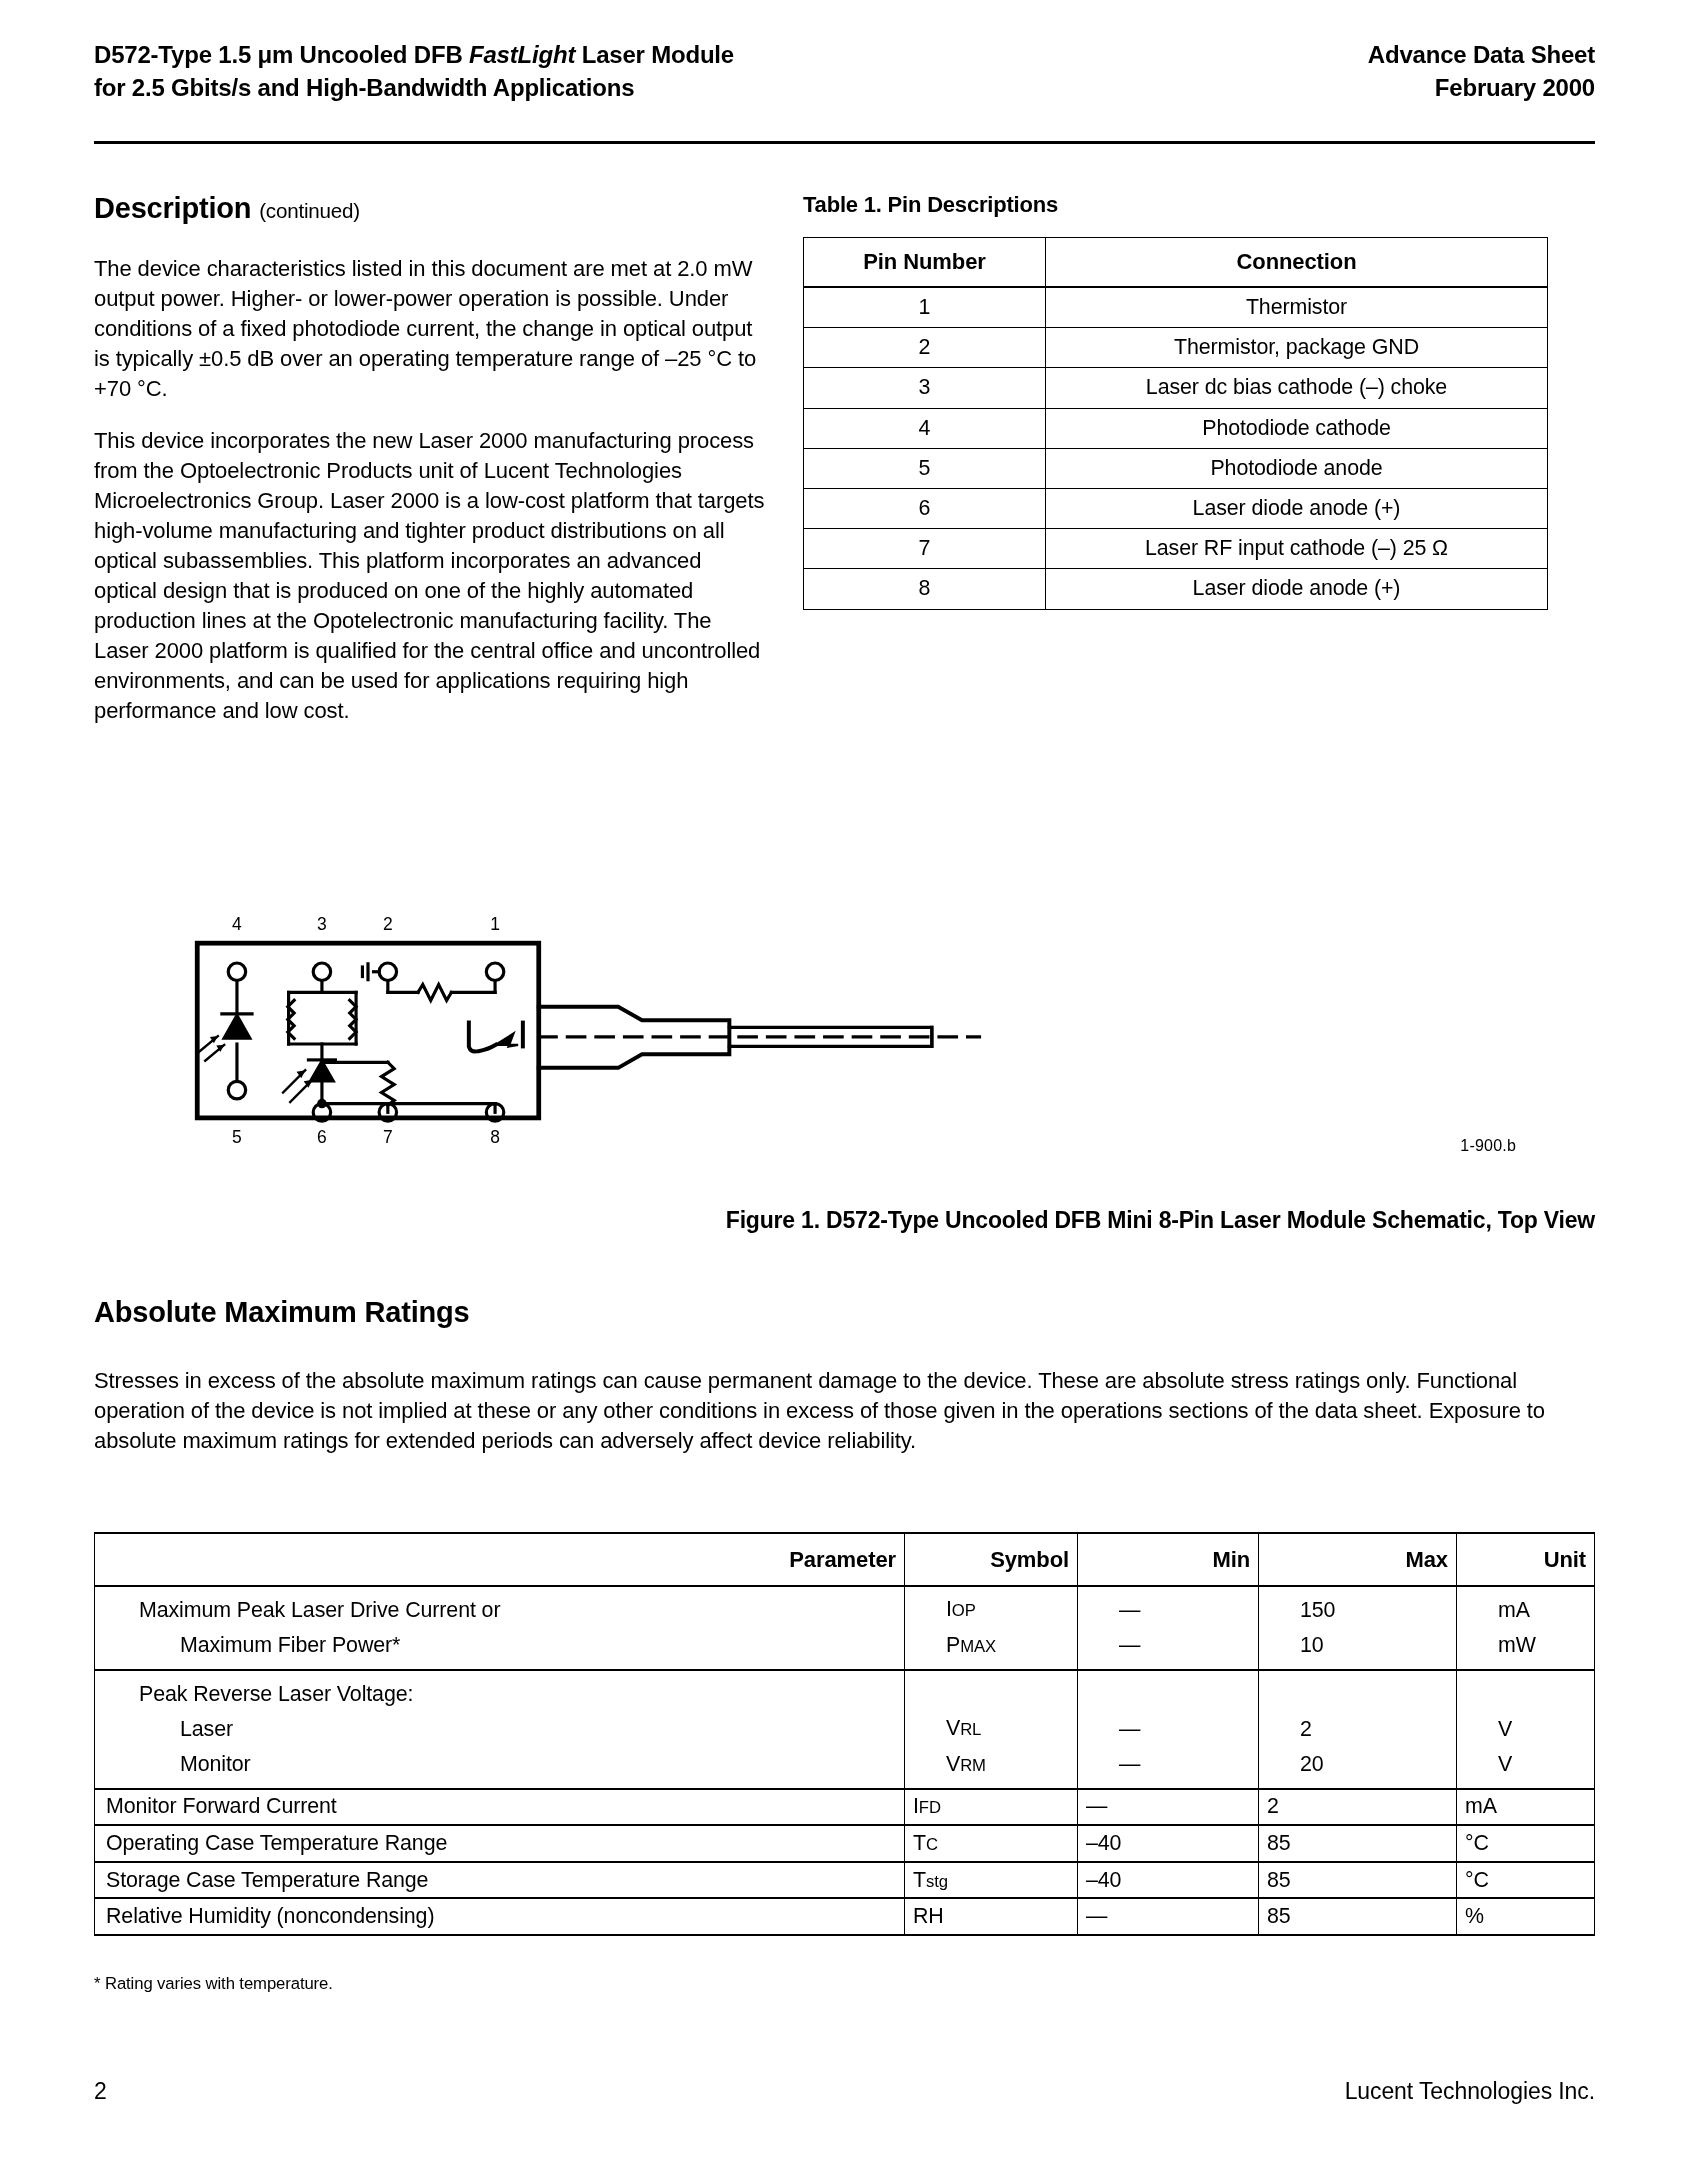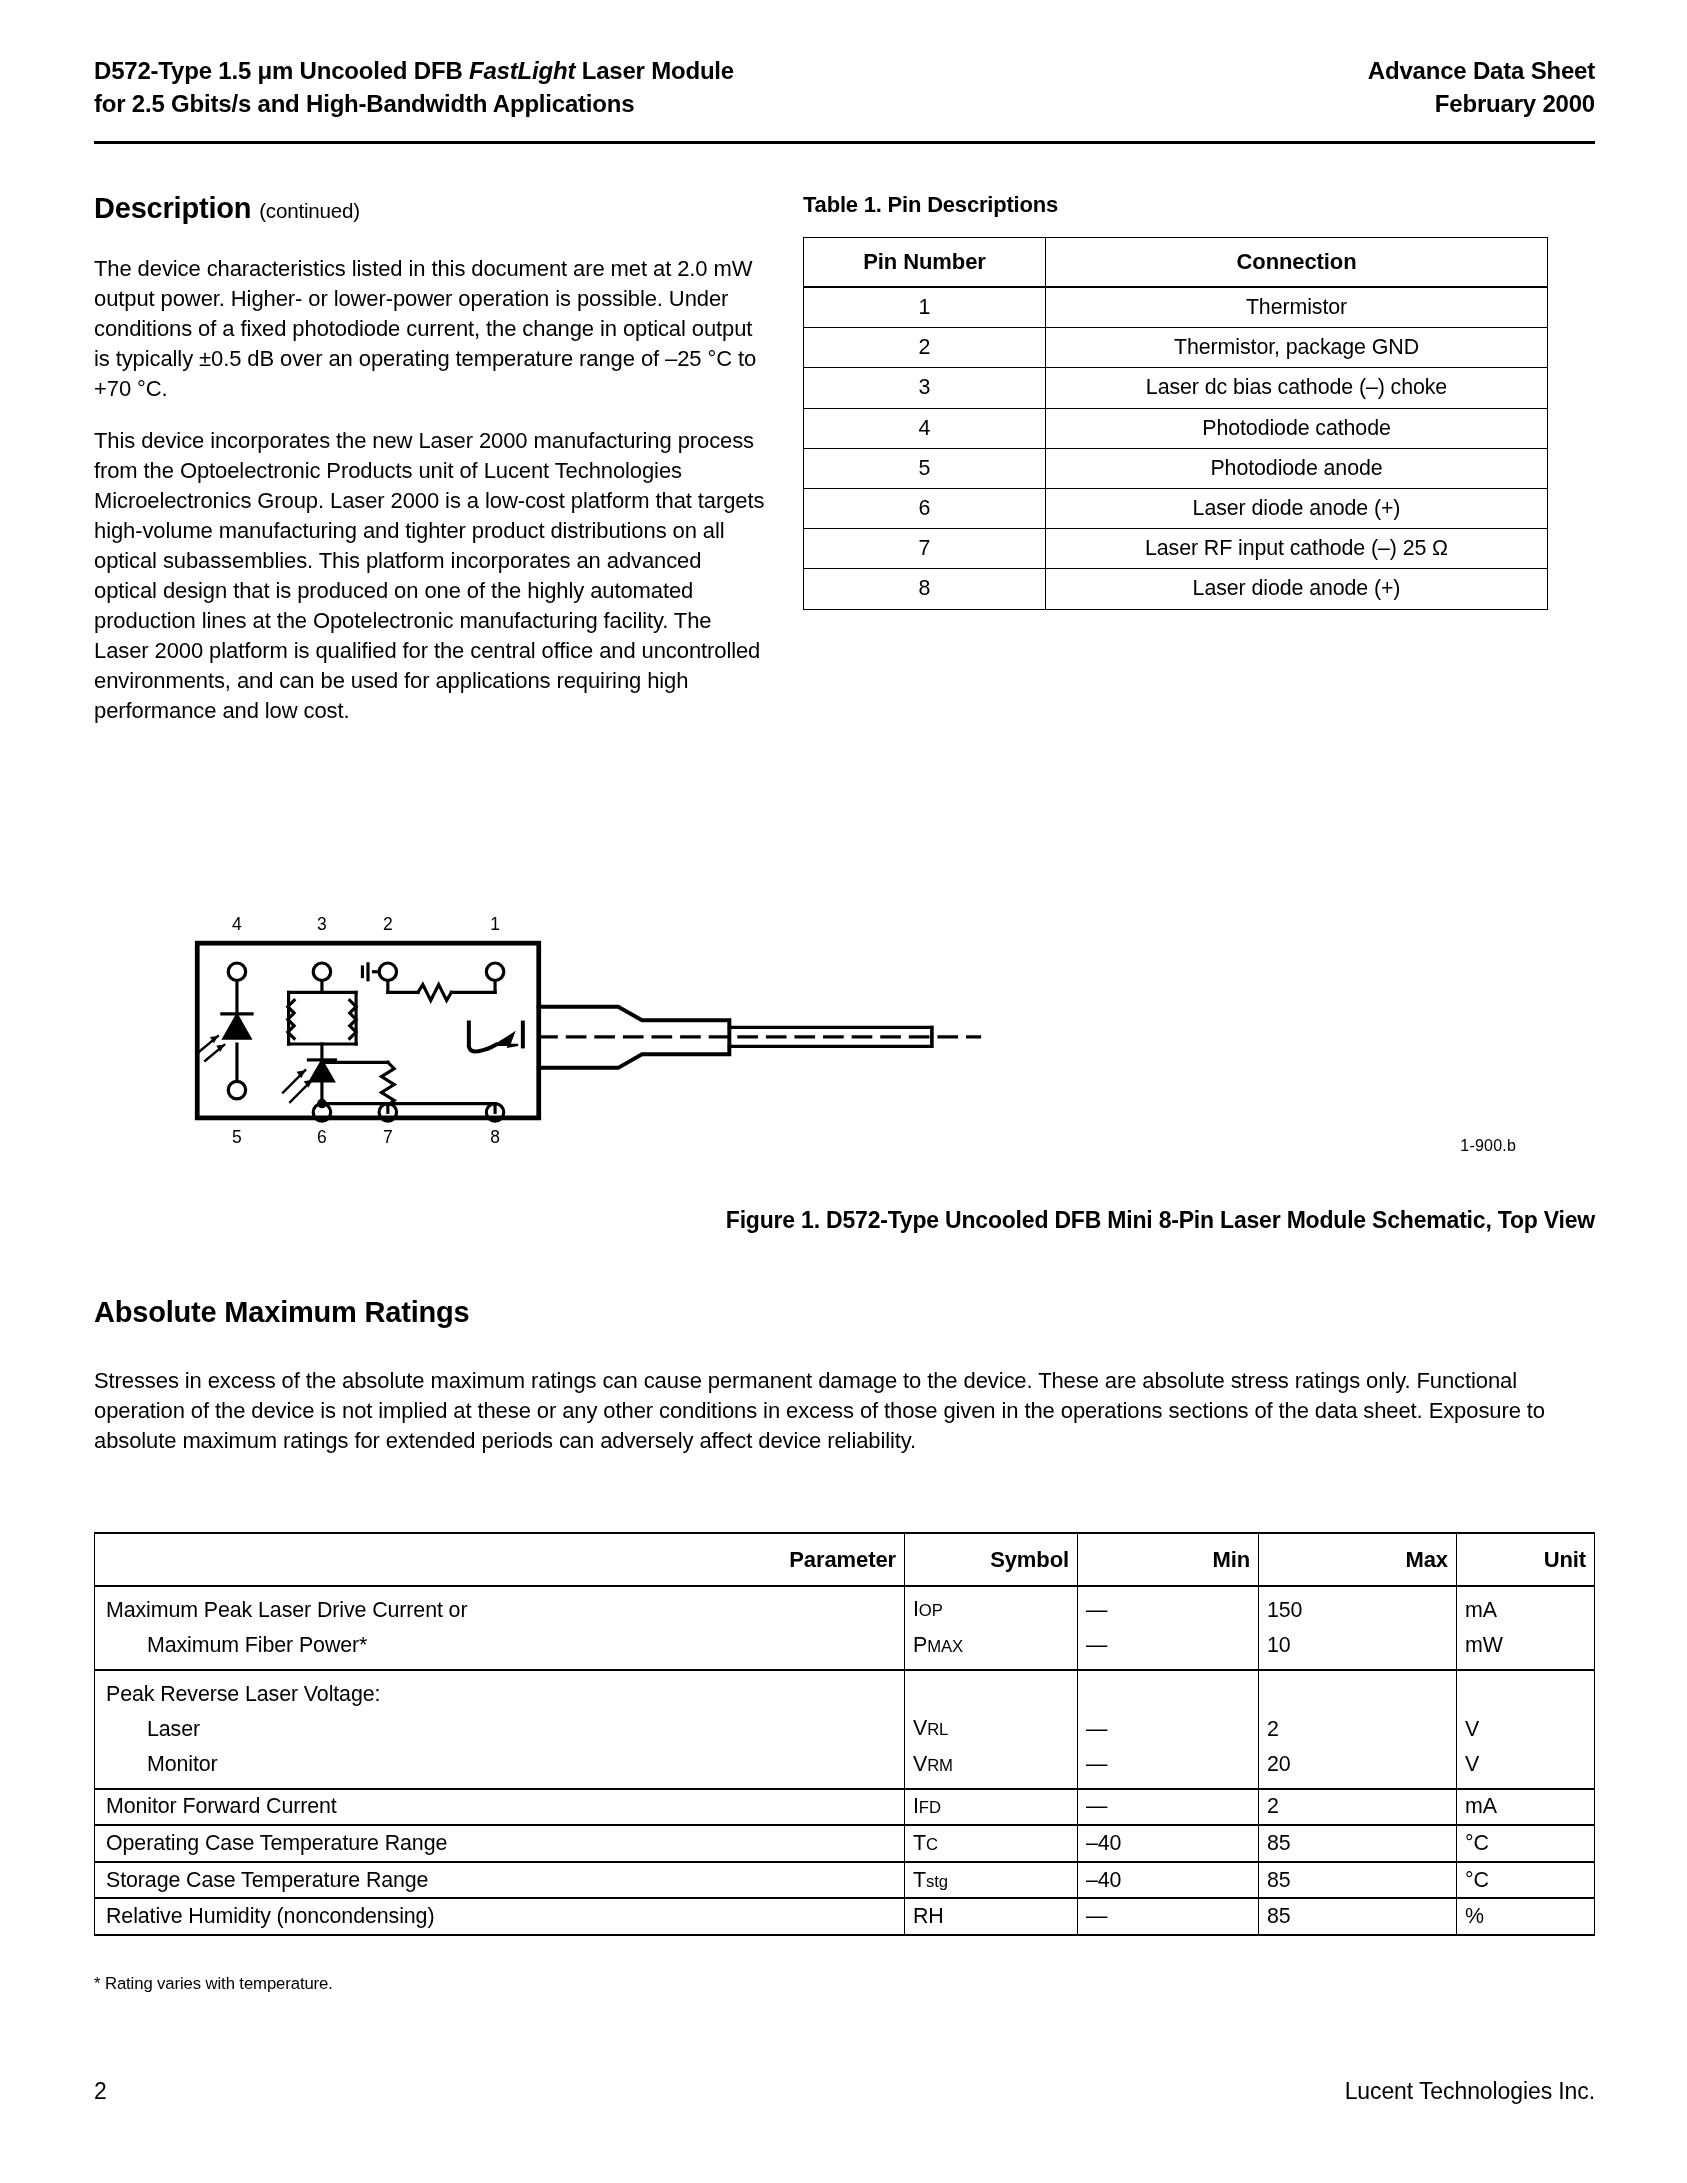--- a/index.html
+++ b/index.html
@@ -18,21 +18,21 @@
     background: #ffffff;
     box-sizing: border-box;
     padding: 0;
     overflow: hidden;
   }
 
   
   .pg-header {
     position: absolute;
     left: 94px;
-    top: 54px;
+    top: 38px;
     width: 1501px;
     display: flex;
     justify-content: space-between;
     align-items: center;
   }
   .hdr-left, .hdr-right {
     font-weight: bold;
     font-size: 24px;
     line-height: 33px;
     letter-spacing: -0.2px;
@@ -178,21 +178,21 @@
     font-size: 22px;
     text-align: right;
     padding: 12.7px 8px;
   }
   table.ratings td.param {
     text-align: left;
     padding-left: 11px;
   }
   table.ratings td.ctr { text-align: left; }
   table.ratings .indent1 { padding-left: 41px; display: block; }
-  .cellline { display: block; line-height: 35px; }
+  .cellline { display: block; line-height: 35px; margin-left: 33px; }
   .smallcaps { font-size: 16.7px; }
 
   .footnote {
     position: absolute;
     left: 94px;
     top: 1974px;
     font-size: 16.7px;
     letter-spacing: -0.1px;
   }
   .pg-footer {

